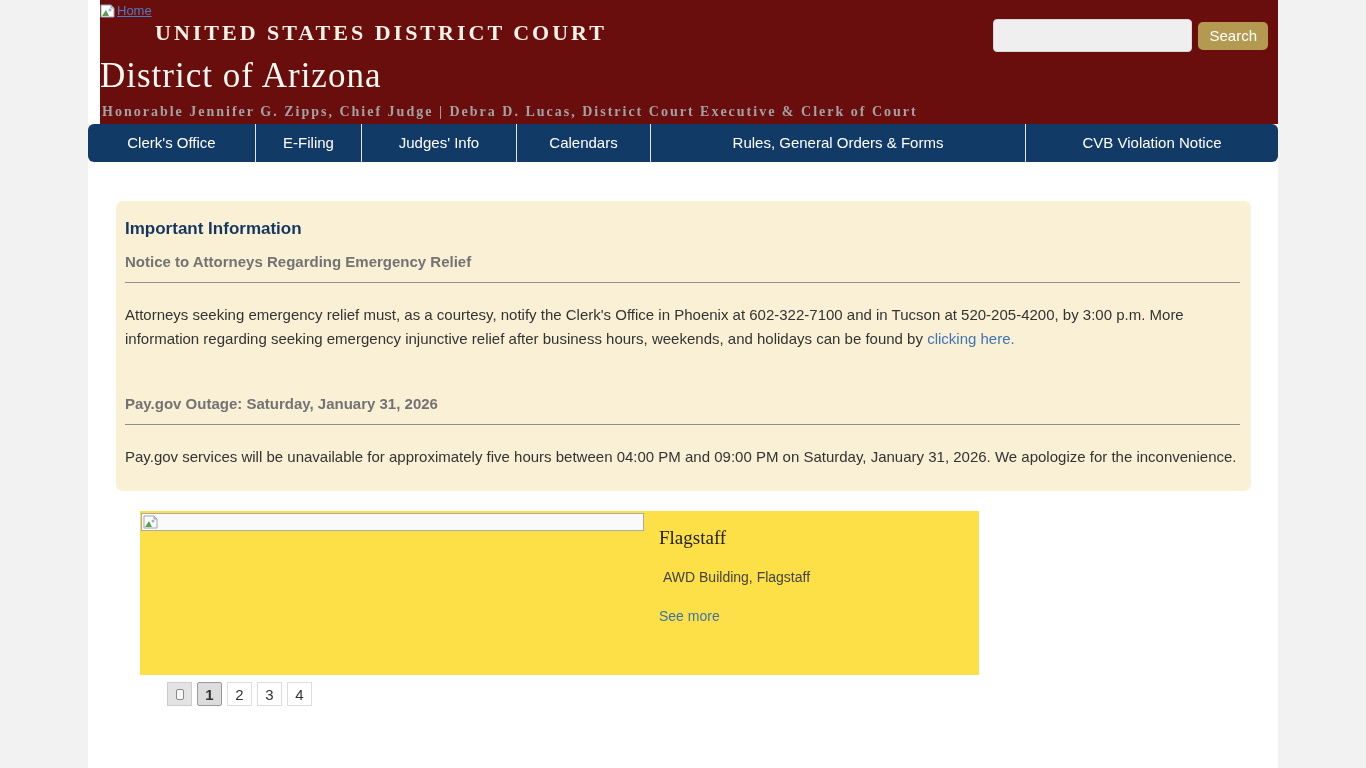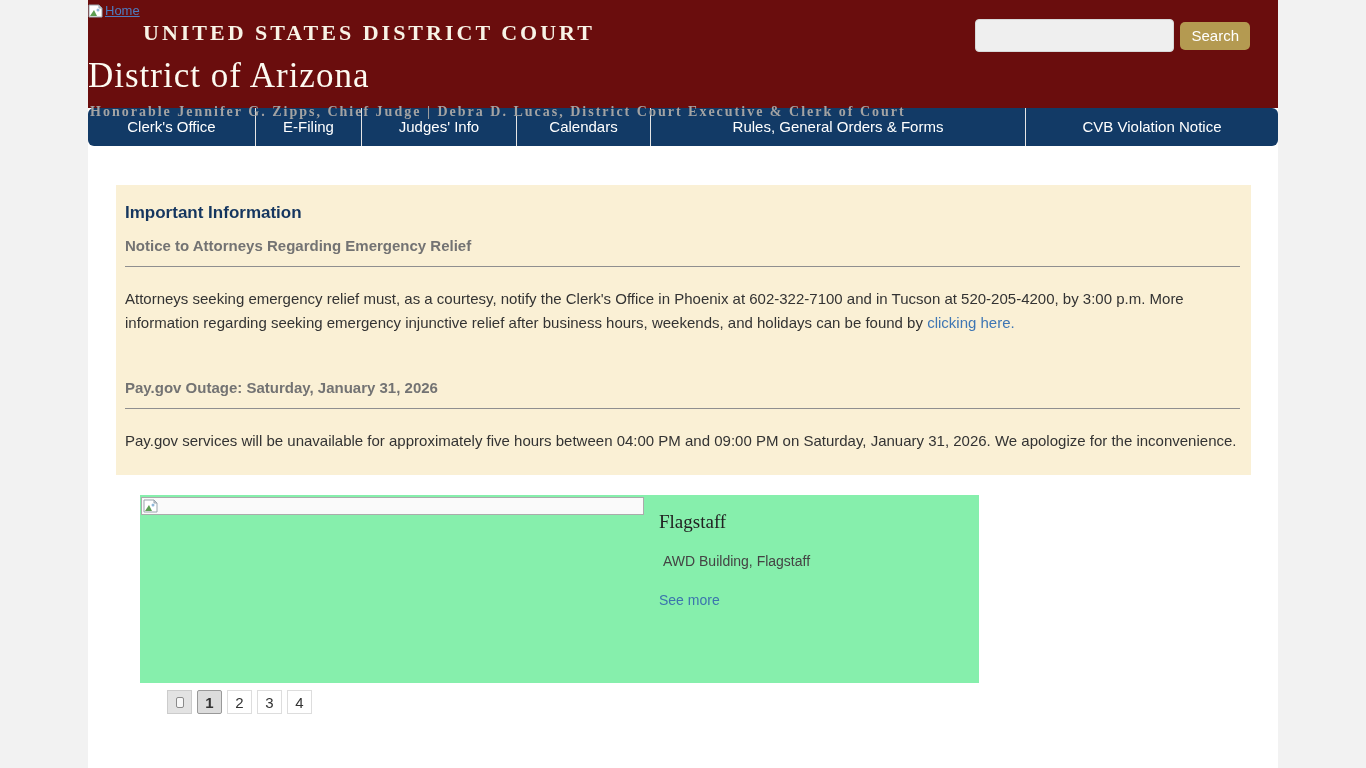--- a/index.html
+++ b/index.html
@@ -7,21 +7,21 @@
   body {
     width:1366px; height:768px;
     background:#f2f2f2;
     font-family:"Liberation Sans", sans-serif;
     overflow:hidden;
   }
   .page { width:1190px; margin:0 auto; background:#ffffff; height:768px; }
 
   
   .site-header {
-    position:relative; height:108px; background:#6a0d0d;
+    position:relative; height:124px; background:#6a0d0d;margin-left:12px;
   }
   .home-link {
     position:absolute; top:3px; left:0;
     display:flex; align-items:center; gap:2px;
     color:#4e7cc0; font-size:13px; text-decoration:underline; cursor:pointer;
   }
   .court-title {
     position:absolute; top:20px; left:55px; margin:0;
     font-family:"Liberation Serif", serif; font-weight:bold;
     font-size:22px; letter-spacing:3px; color:#f8f3e6;
@@ -29,21 +29,21 @@
   .district-title {
     position:absolute; top:56px; left:0; margin:0;
     font-family:"Liberation Serif", serif; font-weight:500;
     font-size:35px; letter-spacing:1px; color:#fdfaf1;
   }
   .header-subtitle {
     position:absolute; top:104px; left:2px; margin:0;
     font-family:"Liberation Serif", serif; font-weight:bold;
     font-size:14px; letter-spacing:2px; color:#a3a3a3;
   }
-  .search-area { position:absolute; top:19px; right:28px; display:flex; align-items:center; }
+  .search-area { position:absolute; top:19px; right:10px; display:flex; align-items:center; }
   .search-input {
     width:199px; height:33px; border:1px solid #d8d8d8; border-radius:4px;
     background:#efefef; outline:none; padding:0 8px; font-size:14px;
   }
   .search-button {
     margin-left:6px; height:28px; padding:0 11px;
     background:#b49a51; color:#ffffff; border:none; border-radius:5px;
     font-size:15px; cursor:pointer;
   }
 
@@ -55,20 +55,21 @@
   }
   .nav-item + .nav-item { border-left:1px solid #e5e5e5; }
   .nav-0 { flex:0 0 167px; } .nav-1 { flex:0 0 106px; } .nav-2 { flex:0 0 155px; }
   .nav-3 { flex:0 0 134px; } .nav-4 { flex:0 0 375px; } .nav-5 { flex:1; }
 
   
   .notice-box {
     margin:39px 27px 0 28px;
     background:#faf0d5;
     padding:16px 11px 22px 9px;
+    border-radius:7px;
   }
   .notice-title {
     margin:2px 0 14px; font-size:17px; font-weight:bold; color:#15365f;
   }
   .notice-heading {
     margin:0 0 6px; font-size:15px; font-weight:bold; color:#737373;
   }
   .notice-box hr {
     border:none; border-top:1px solid #8f8f8f; margin:12px 0 20px;
   }
@@ -81,21 +82,21 @@
   .quick-links { width:266px; }
   .quick-link-item {
     background:#f5f5f5; border:1px solid #e2e2e2; margin-top:-1px;
     padding:13px 10px 13px 22px;
     font-size:15px; font-weight:bold; color:#333333; cursor:pointer;
   }
   .quick-link-item:first-child { margin-top:0; }
 
   .carousel-col { margin-left:19px; }
   .carousel {
-    position:relative; width:839px; height:188px; background:#86efac;
+    position:relative; width:839px; height:164px; background:#fde047;
   }
   .broken-img-box {
     position:absolute; top:2px; left:1px; width:503px; height:18px;
     border:1px solid #ababab; background:#fafafa;
     display:flex; align-items:center; padding-left:1px;
   }
   .slide-info { position:absolute; left:519px; top:16px; width:300px; }
   .slide-title {
     margin:0 0 20px; font-family:"Liberation Serif", serif; font-weight:400;
     font-size:19px; color:#222222;

